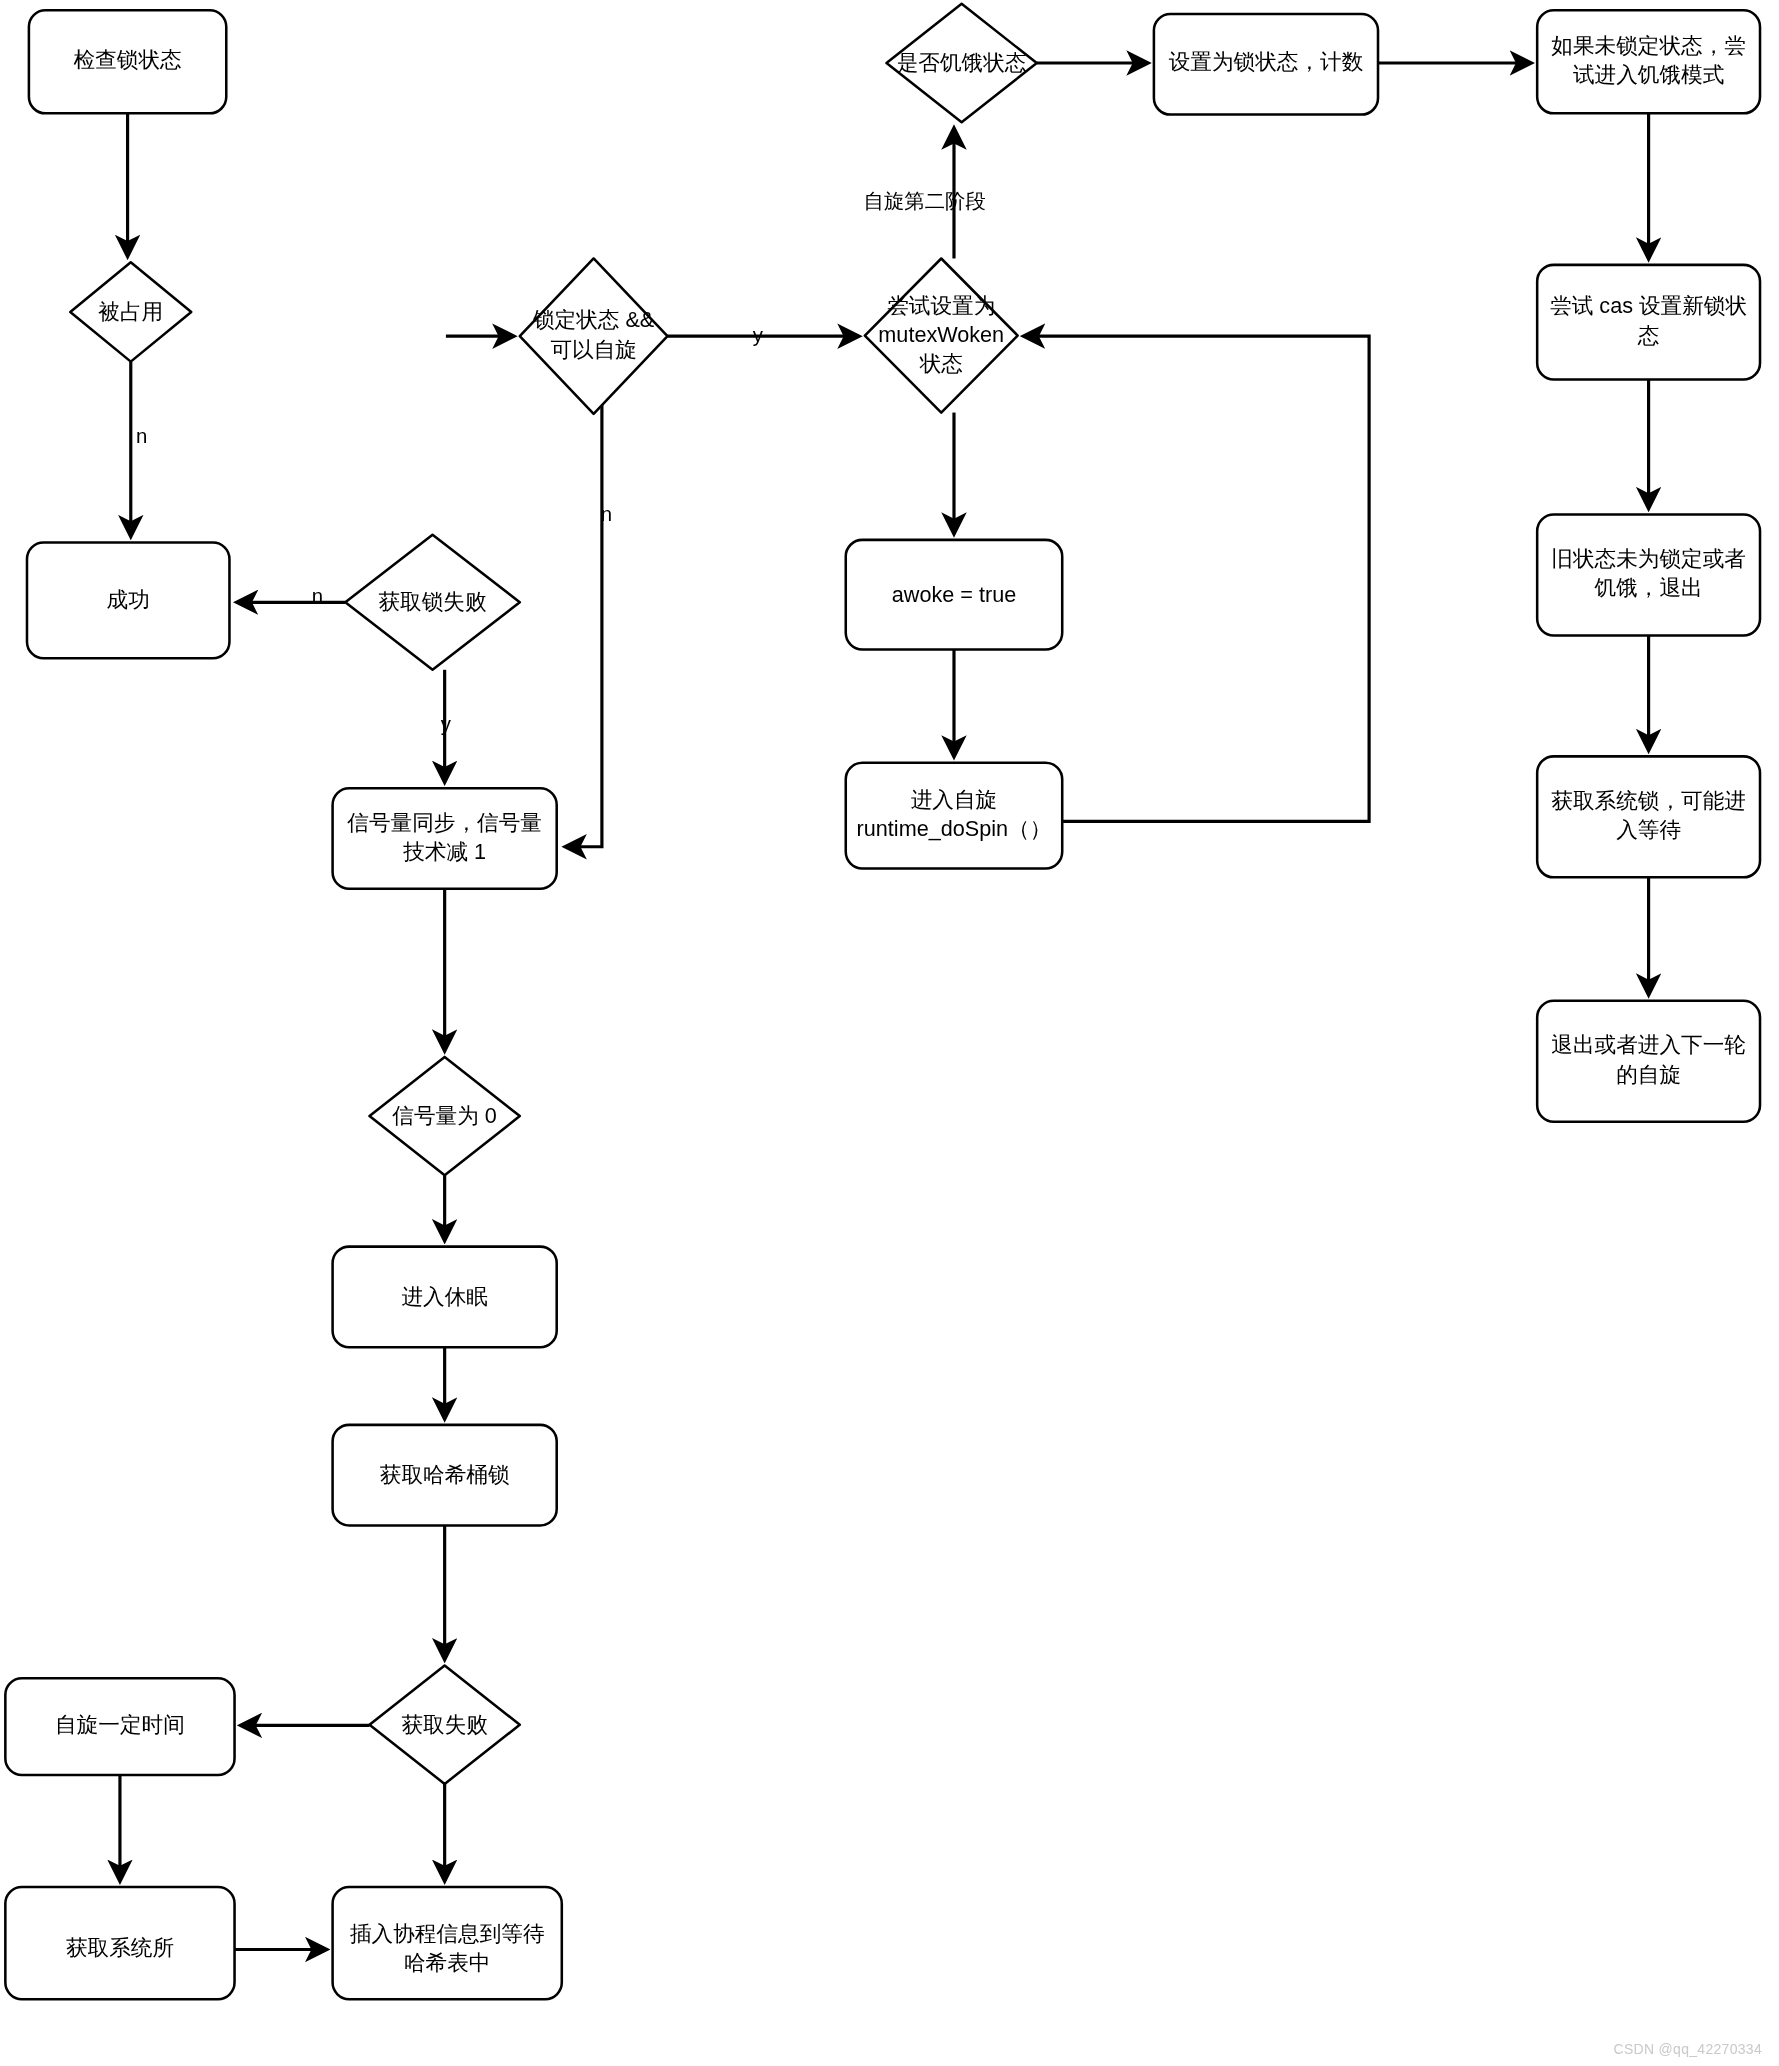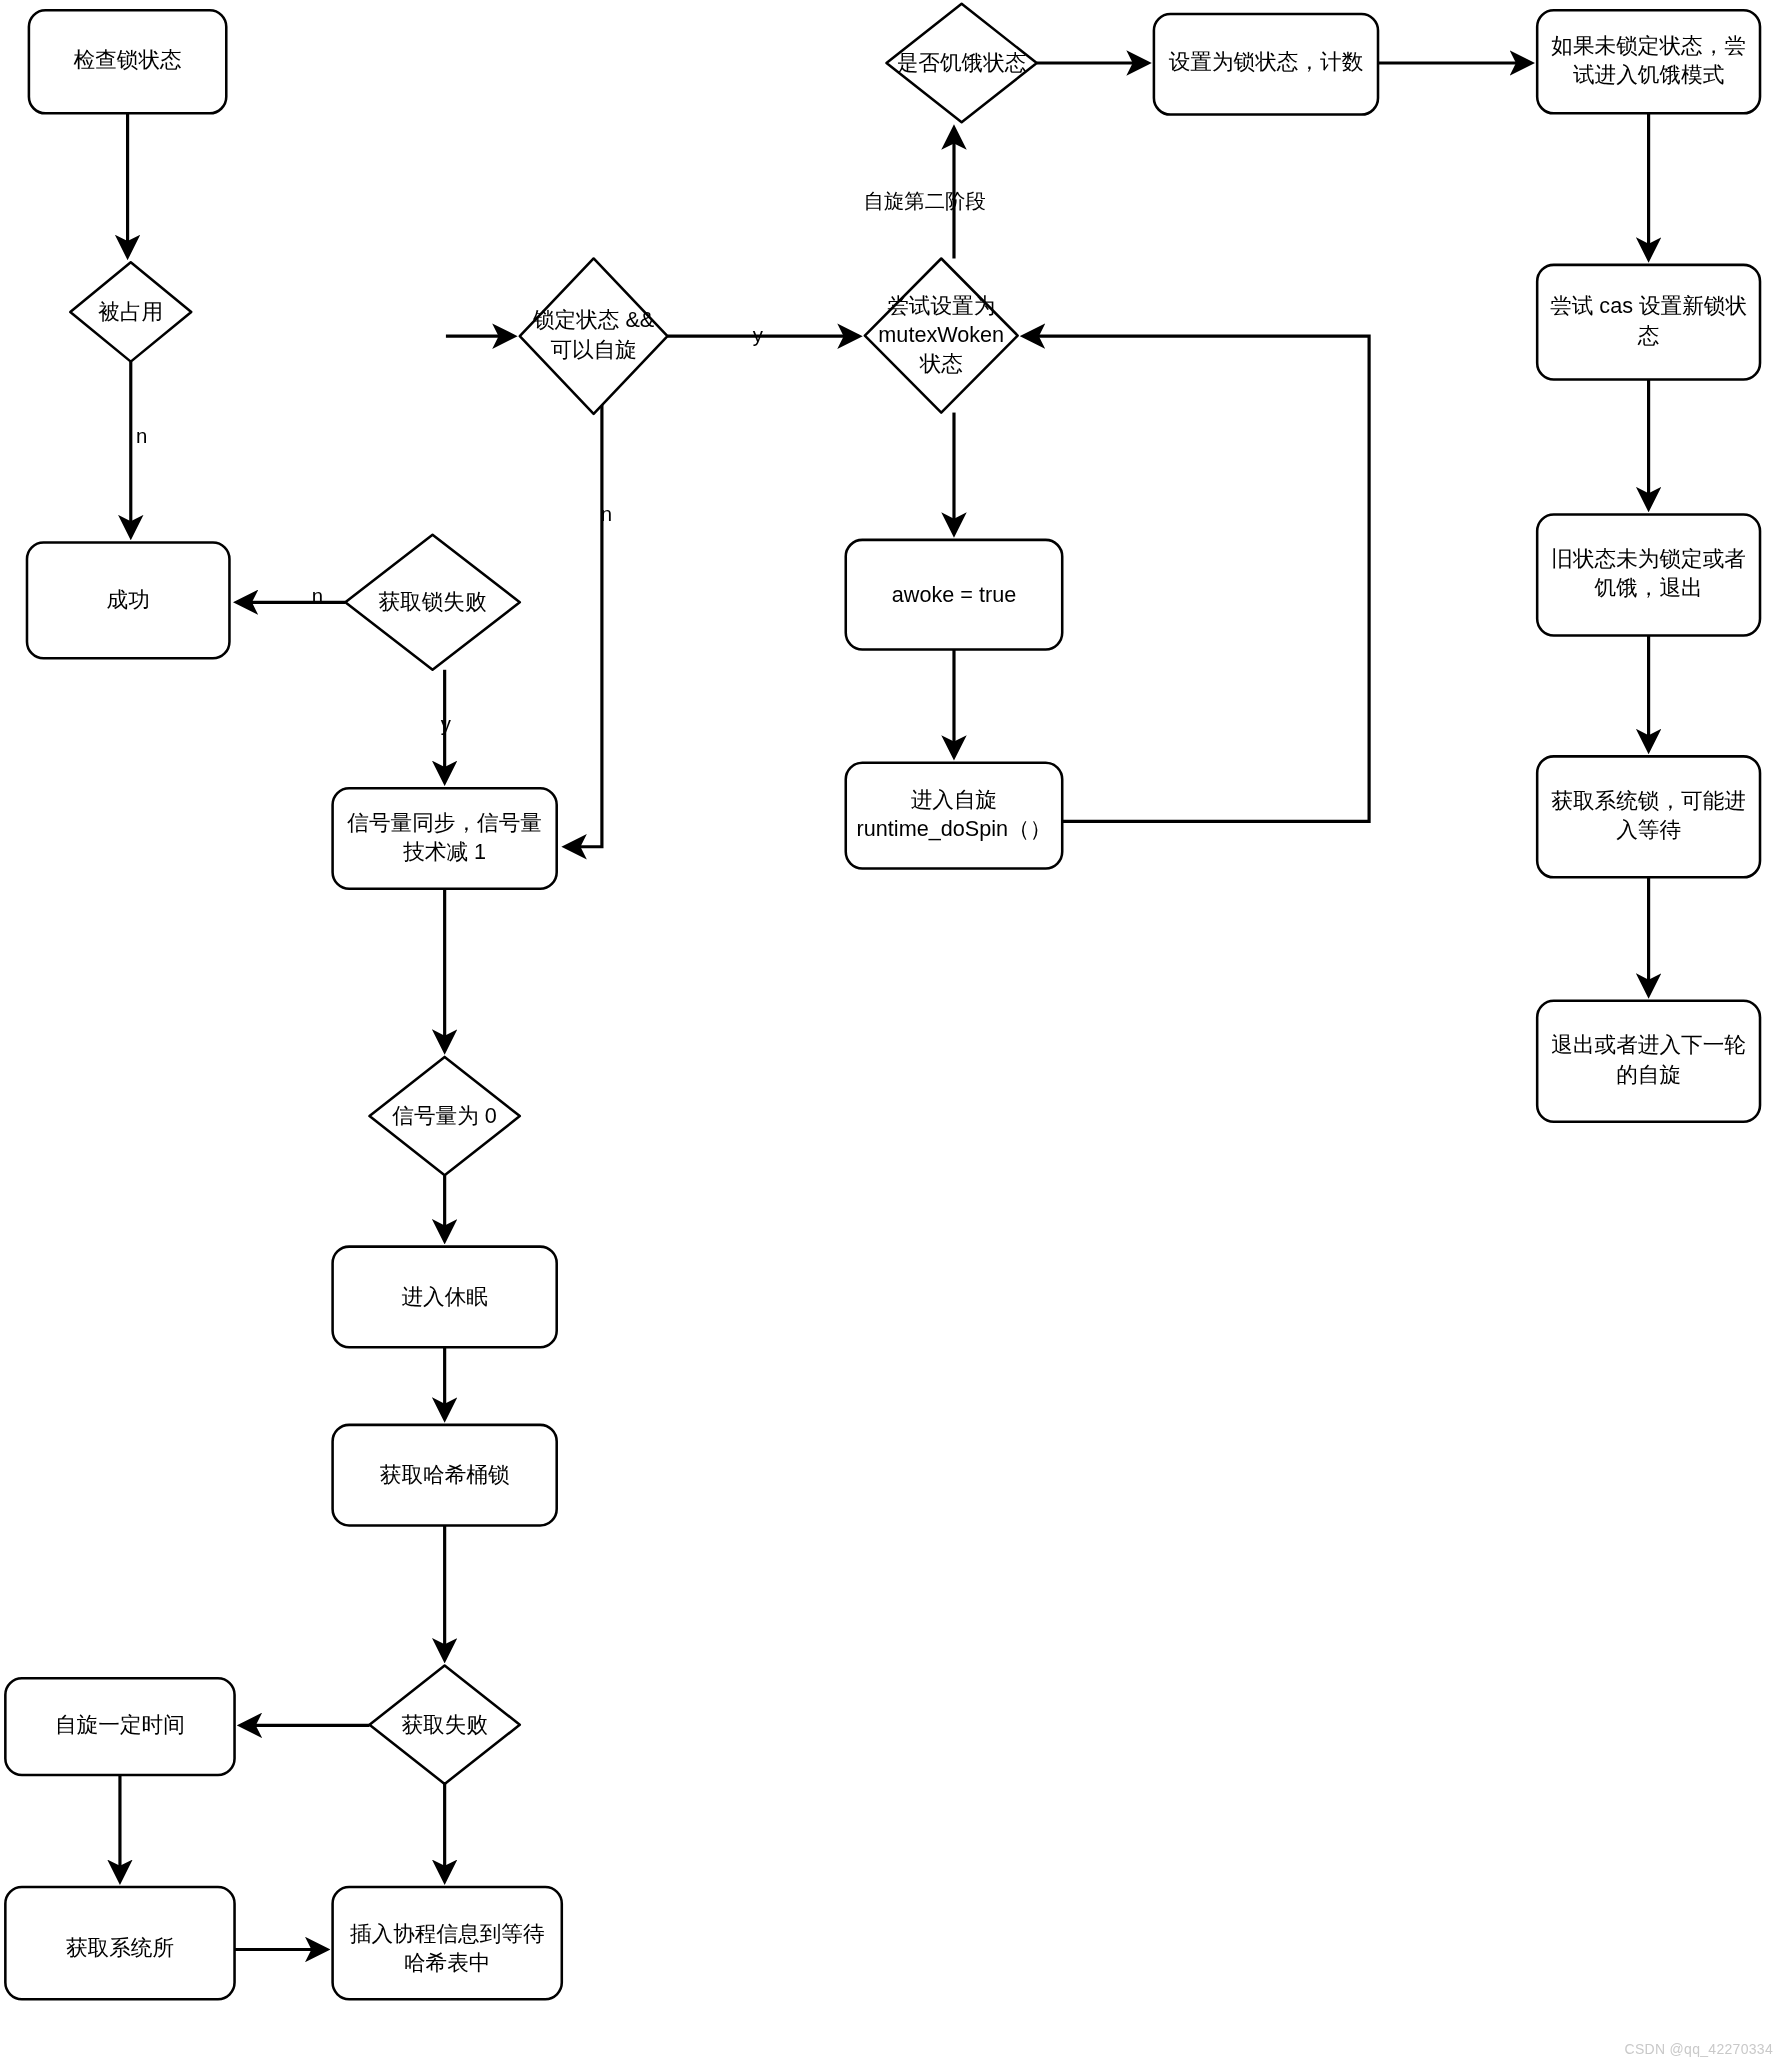--- a/index.html
+++ b/index.html
@@ -46,21 +46,21 @@
   }
   .edge-label {
     font-family: "Liberation Sans", "DejaVu Sans", sans-serif;
     font-size: 32px;
     fill: #000000;
     text-anchor: middle;
     dominant-baseline: middle;
   }
   .watermark {
     position: absolute;
-    right: 7px;
+    right: 18px;
     bottom: 9px;
     font-family: "Liberation Sans", "DejaVu Sans", sans-serif;
     font-size: 14px;
     color: #c9c9c9;
     letter-spacing: 0.3px;
     white-space: nowrap;
   }
 </style>
 </head>
 <body>

